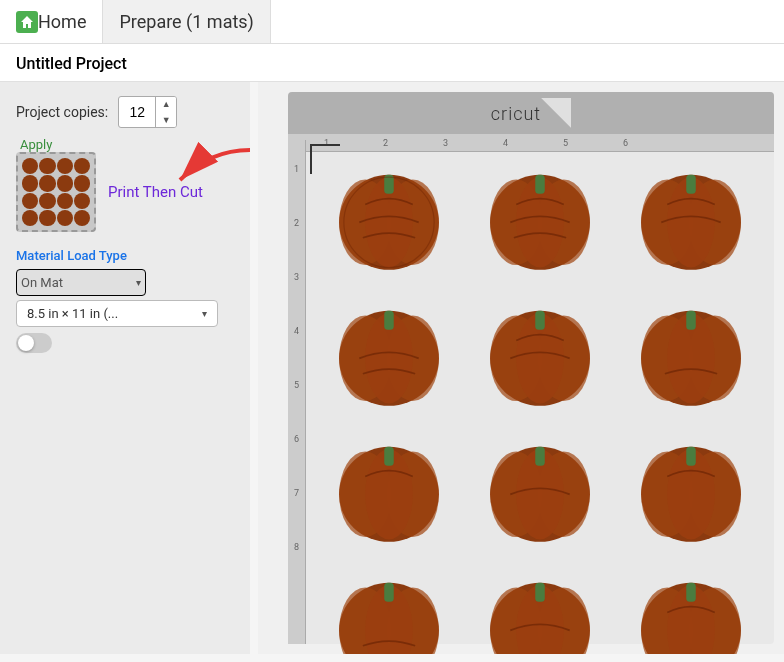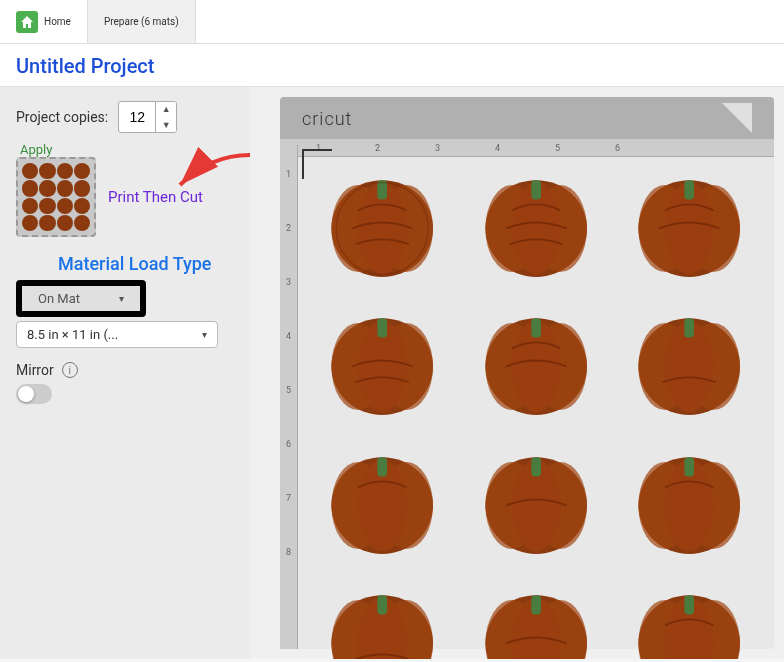--- a/index.html
+++ b/index.html
@@ -8,54 +8,55 @@
     
     .top-nav {
       display: flex;
       align-items: center;
       background: #fff;
       border-bottom: 1px solid #ddd;
       height: 44px;
       padding: 0 0;
     }
     .nav-tab {
-      display: flex; align-items: center; gap: 6px;
+      display: flex; align-items: center; 
       padding: 0 16px;
       height: 100%;
       cursor: pointer;
-      font-size: 10px;
+      font-size: 18px;
       color: #333;
       border-right: 1px solid #ddd;
     }
     .nav-tab.active {
       background: #f0f0f0;
     }
     .home-icon-wrap {
       width: 22px; height: 22px;
       background: #4caf50;
       border-radius: 3px;
       display: flex; align-items: center; justify-content: center;
     }
 
     
     .page-header {
       background: #fff;
       padding: 10px 16px 8px;
       border-bottom: 1px solid #e0e0e0;
     }
     .page-title {
-      font-size: 20px;
+      font-size: 16px;
       font-weight: 500;
-      color: #1d4ed8;
+      color: #000000;
     }
 
     
     .main-layout {
       display: flex;
       height: calc(662px - 44px - 46px);
+      gap: 8px;
     }
 
     
     .sidebar {
       width: 250px;
       background: #ebebeb;
       padding: 14px 16px;
       flex-shrink: 0;
       position: relative;
     }
@@ -147,36 +148,35 @@
     }
     .preview-label {
       font-size: 15px;
       color: #6d28d9;
       font-weight: 400;
       line-height: 1.4;
     }
 
     
     .section-label {
-      font-size: 18px;
+      font-size: 13px;
       font-weight: 500;
       color: #1a73e8;
       margin-bottom: 6px;
       margin-top: 12px;
-      margin-left: 42px;
     }
 
     
     .dropdown-wrap {
       display: flex;
       align-items: center;
       background: #e0e0e0;
-      border: 6px solid #000000;
+      border: 1px solid #000000;
       border-radius: 4px;
-      padding: 5px 16px;
+      padding: 5px 4px;
       cursor: pointer;
       width: 130px;
       justify-content: space-between;
       margin-bottom: 4px;
     }
     .dropdown-text {
       font-size: 13px;
       color: #555;
     }
     .chevron { font-size: 10px; color: #555; }
@@ -256,22 +256,22 @@
       right: 10px;
       bottom: 10px;
       background: #e8e8e8;
       border-radius: 4px;
     }
 
     
     .cricut-bar {
       display: flex;
       align-items: center;
-      justify-content: space-between;
-      padding: 6px 22px;
+      justify-content: center;
+      padding: 6px 28px;
       background: #b0b0b0;
       border-radius: 4px 4px 0 0;
     }
     .cricut-logo {
       font-size: 18px;
       font-weight: 300;
       color: #333;
       letter-spacing: 1px;
     }
     .cricut-corner {
@@ -350,21 +350,21 @@
 <div class="top-nav">
   <div class="nav-tab">
     <div class="home-icon-wrap">
       <svg width="14" height="14" viewBox="0 0 14 14" fill="white">
         <polygon points="7,1 1,7 3,7 3,13 6,13 6,9 8,9 8,13 11,13 11,7 13,7"></polygon>
       </svg>
     </div>
     <span>Home</span>
   </div>
   <div class="nav-tab active">
-    <span>Prepare (6 mats)</span>
+    <span>Prepare (1 mats)</span>
   </div>
 </div>
 
 <div class="page-header">
   <div class="page-title">Untitled Project</div>
 </div>
 
 <div class="main-layout">
 
   <div class="sidebar">
@@ -417,26 +417,20 @@
       <span class="chevron">▾</span>
     </div>
 
     
     <div class="size-dropdown">
       <span class="size-text">8.5 in × 11 in (...</span>
       <span class="chevron">▾</span>
     </div>
 
     
-    <div class="mirror-row">
-      <span class="mirror-label">Mirror</span>
-      <div class="info-icon">
-        <span>i</span>
-      </div>
-    </div>
     <div class="toggle-wrap">
       <div class="toggle">
         <div class="toggle-thumb"></div>
       </div>
     </div>
 
     
     <div class="arrow-annotation">
       <svg width="100" height="80" viewBox="0 0 100 80">
 

